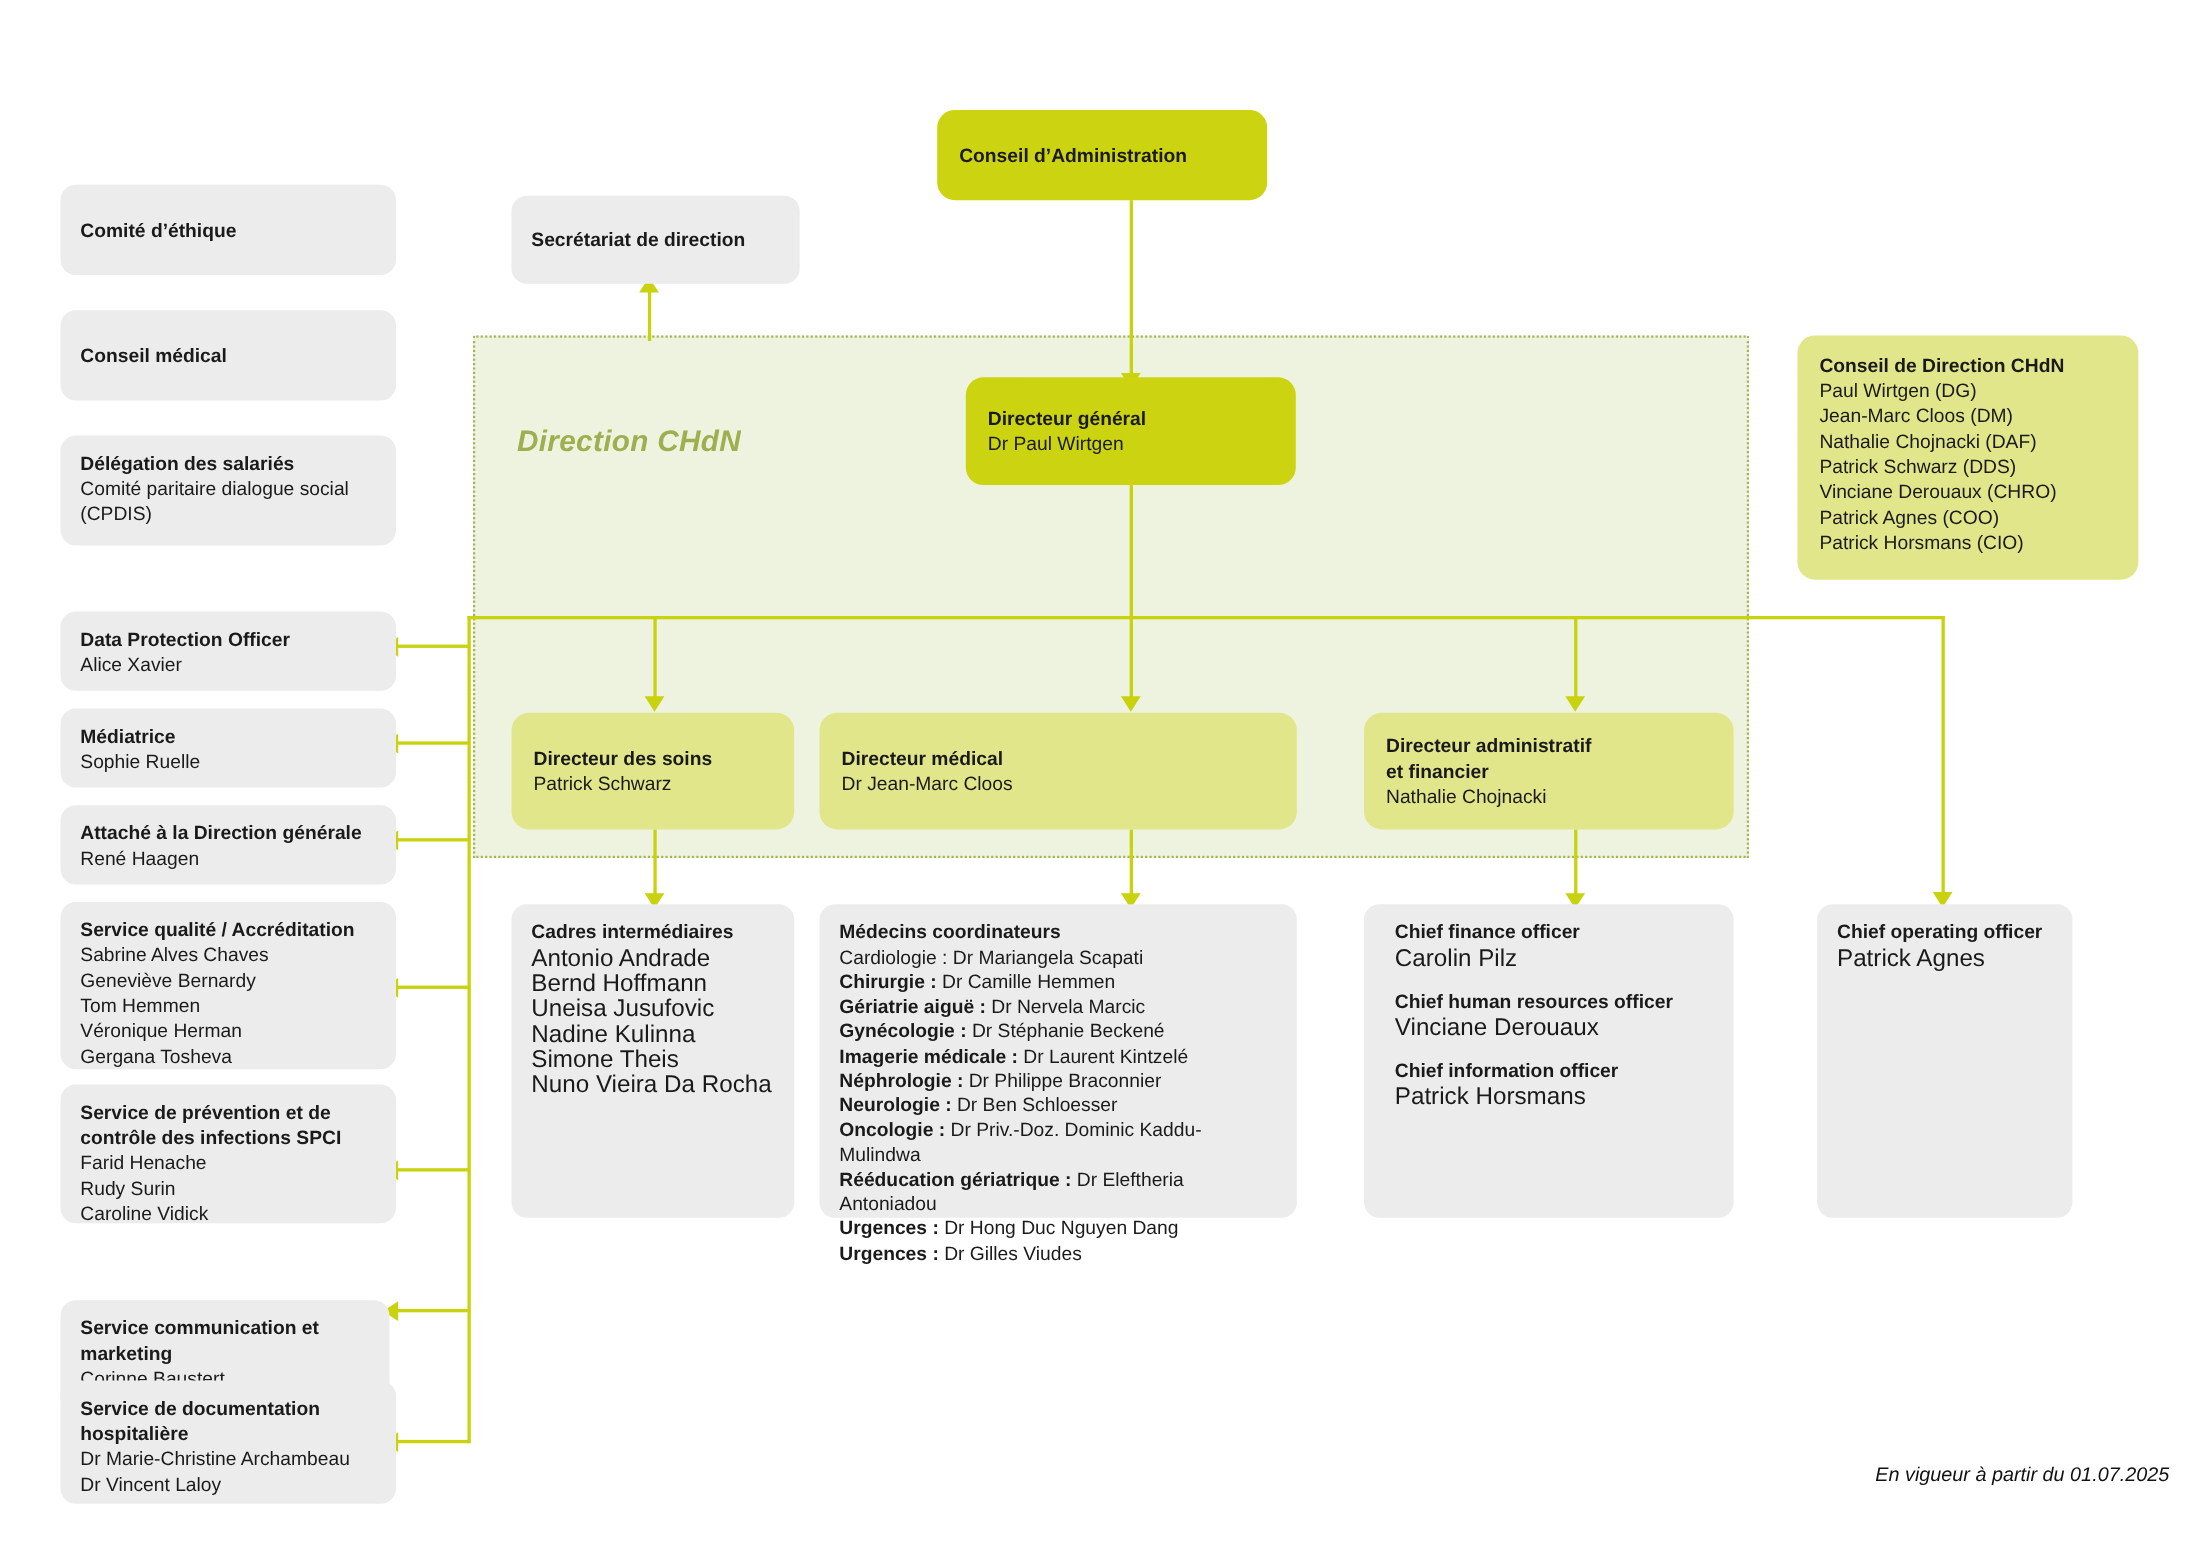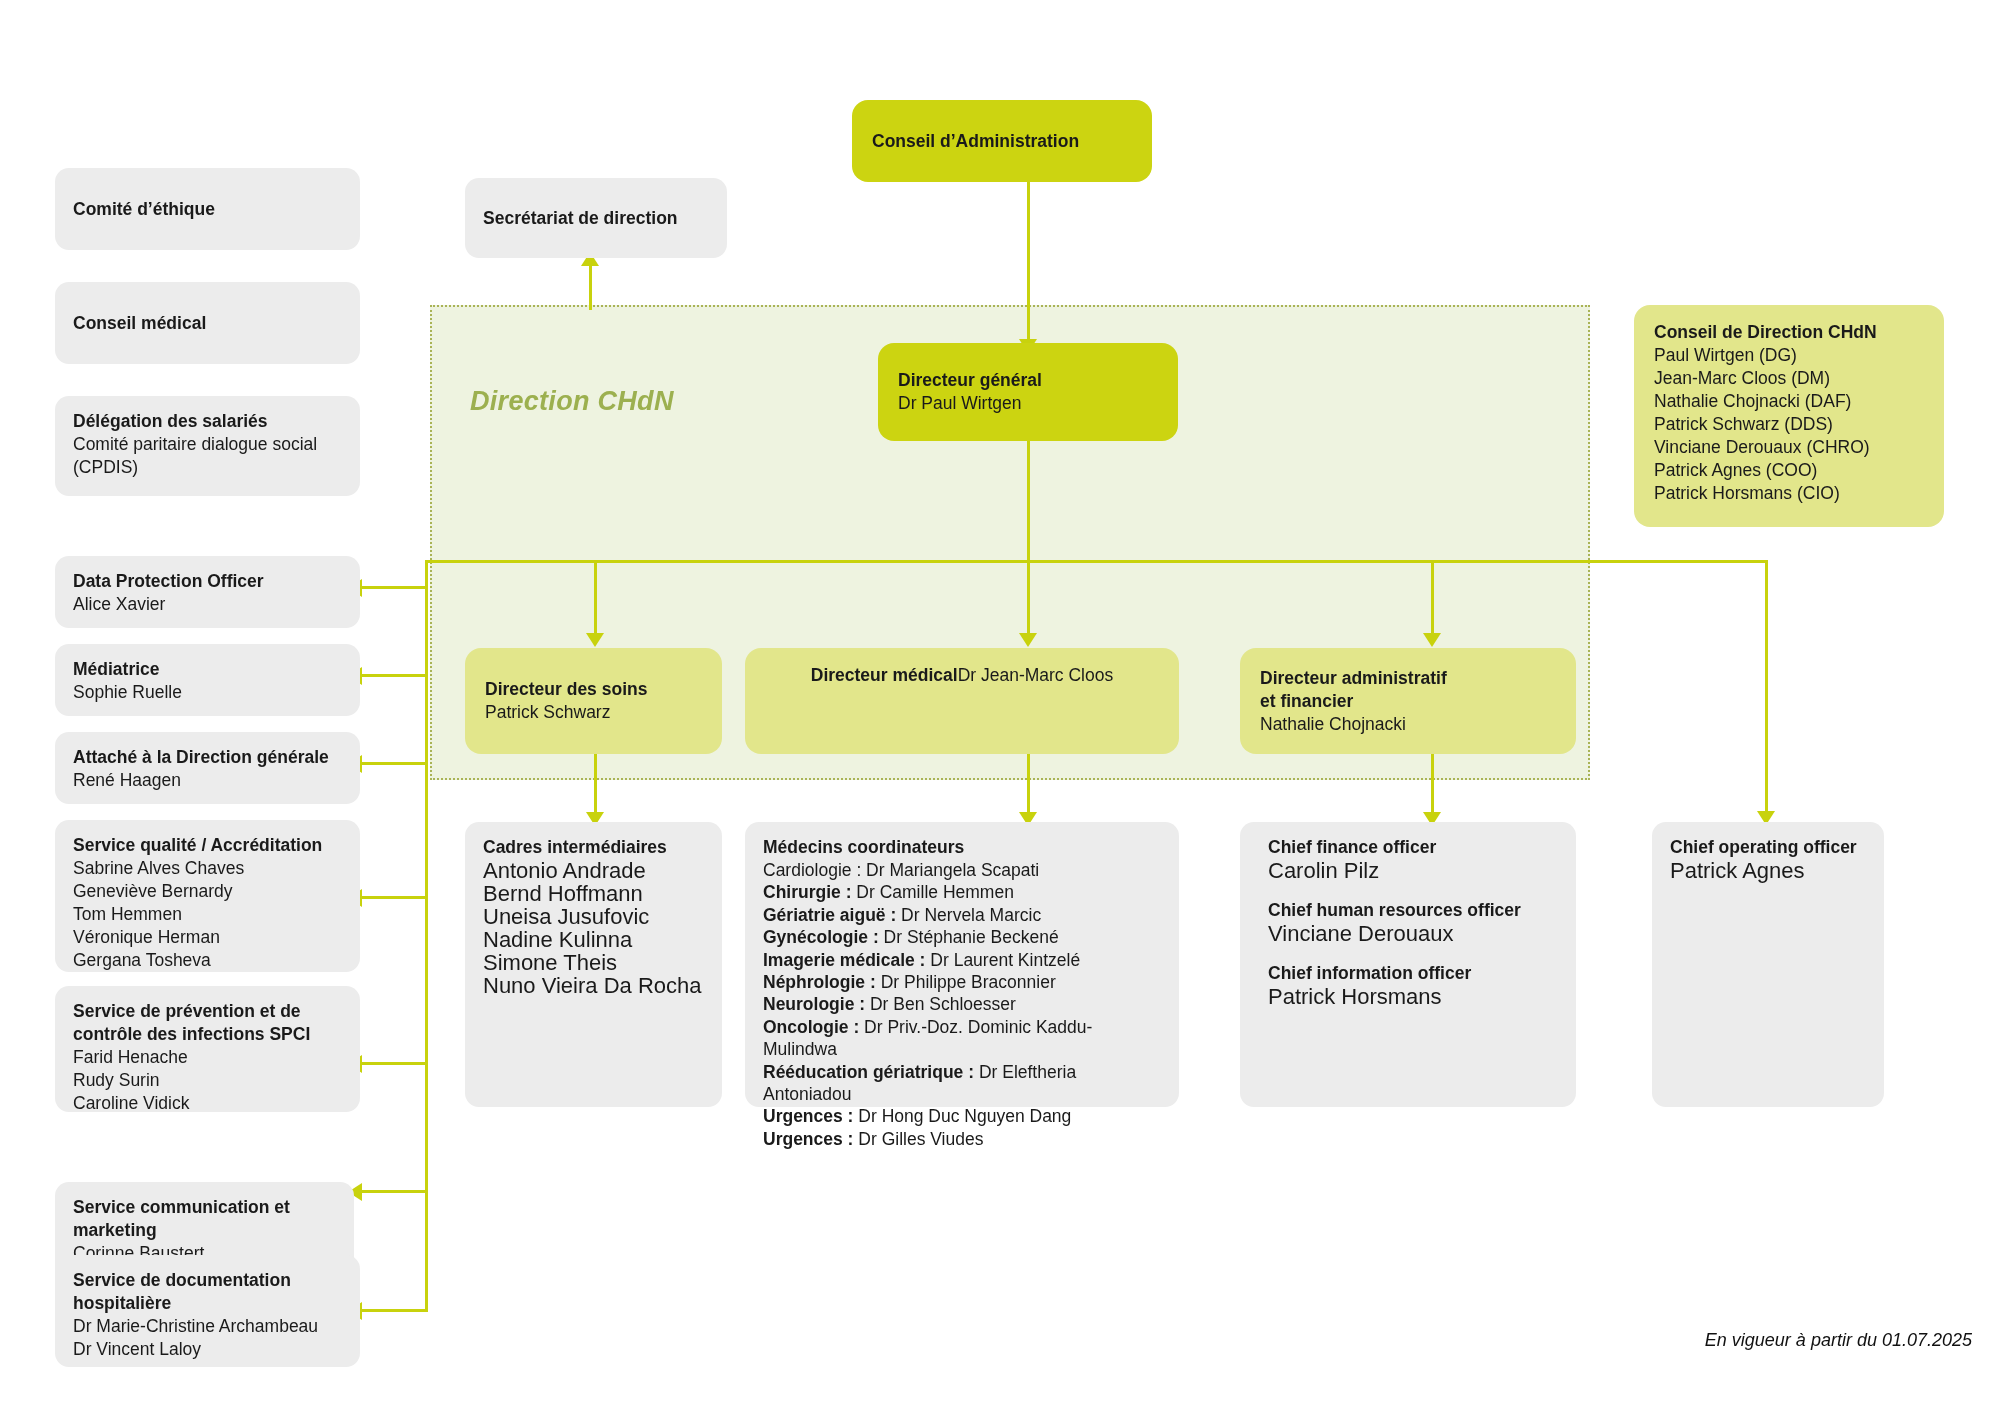--- a/index.html
+++ b/index.html
@@ -145,21 +145,21 @@
       <div class="sub">Patrick Agnes (COO)</div>
       <div class="sub">Patrick Horsmans (CIO)</div>
     </div>
 </div>
 
 <div class="box softgreen" style="left:465px;top:648px;width:257px;height:106px;display:flex;flex-direction:column;justify-content:center;">
   <div class="ttl">Directeur des soins</div>
   <div class="sub">Patrick Schwarz</div>
 </div>
 
-<div class="box softgreen" style="left:745px;top:648px;width:434px;height:106px;display:flex;justify-content:center;">
+<div class="box softgreen" style="left:745px;top:648px;width:434px;height:106px;display:flex;flex-direction:column;justify-content:center;">
   <div class="ttl">Directeur médical</div>
   <div class="sub">Dr Jean-Marc Cloos</div>
 </div>
 
 <div class="box softgreen" style="left:1240px;top:648px;width:336px;height:106px;display:flex;flex-direction:column;justify-content:center;">
   <div class="ttl">Directeur administratif</div>
   <div class="ttl">et financier</div>
   <div class="sub">Nathalie Chojnacki</div>
 </div>
 

